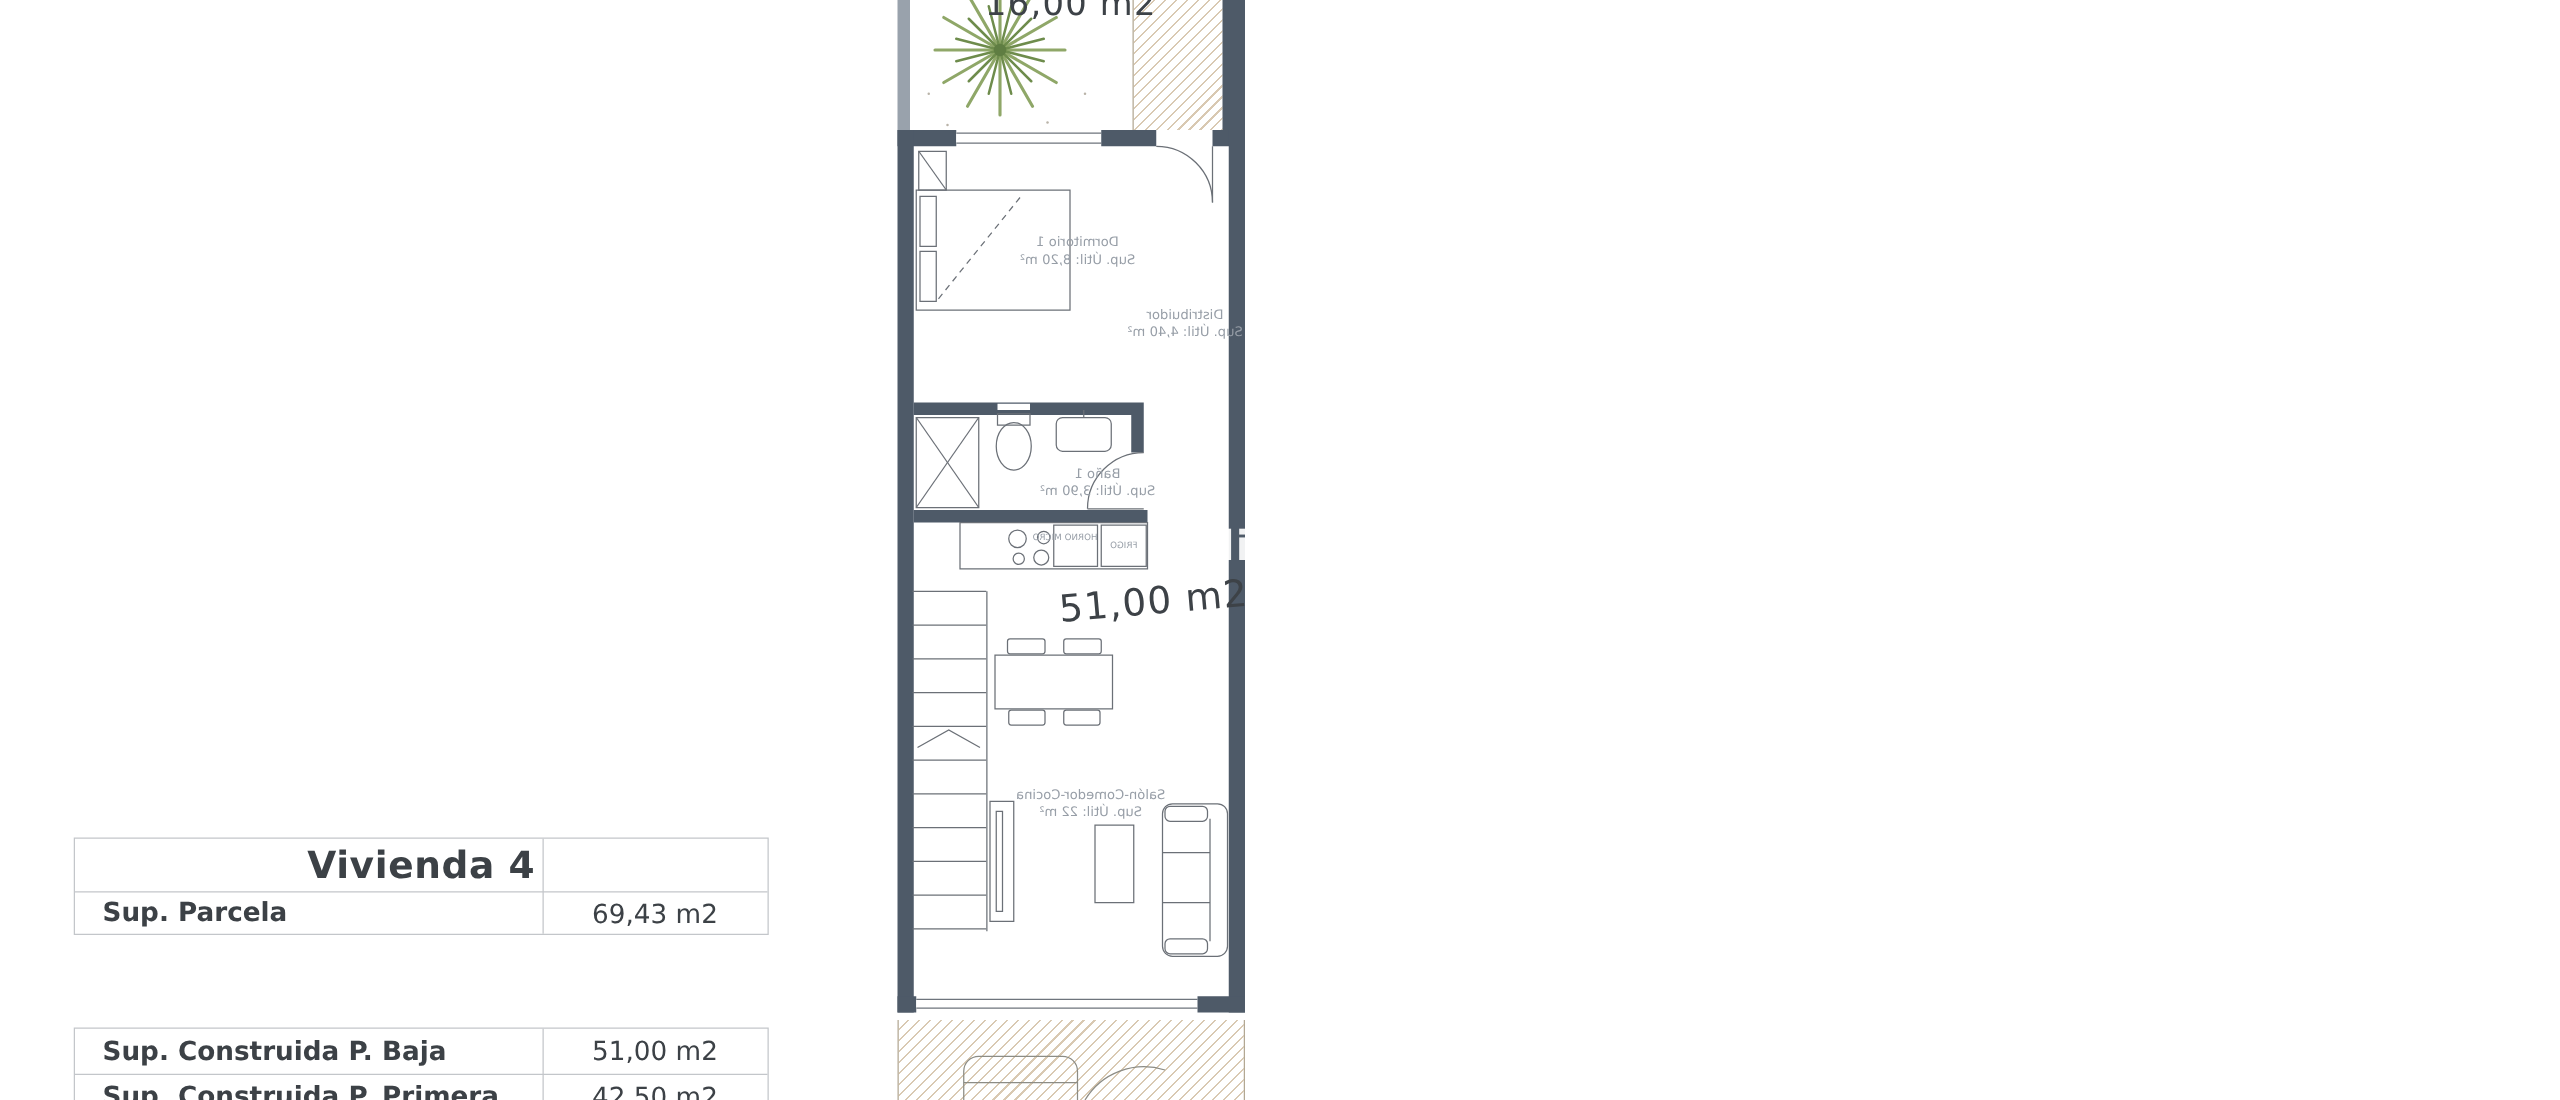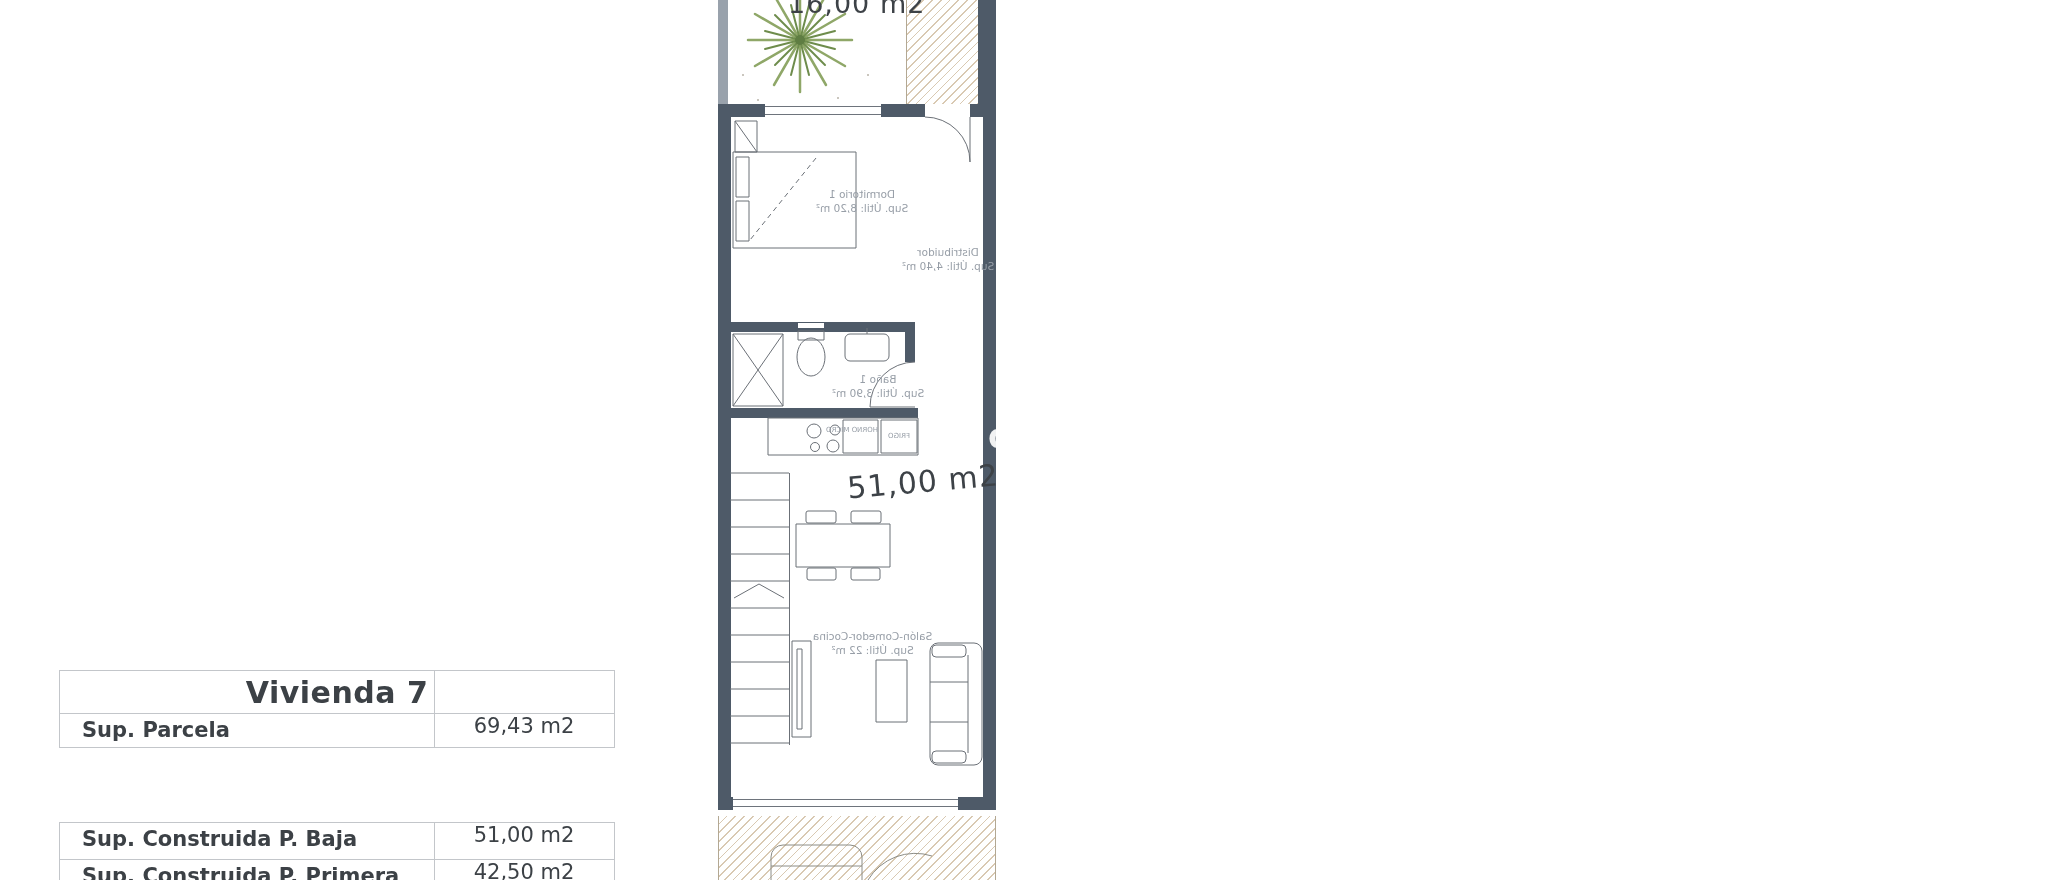--- a/index.html
+++ b/index.html
@@ -12,21 +12,21 @@
 .notch{position:absolute;background:#fff}
 .win{position:absolute;border-top:1.5px solid #6e747c;border-bottom:1.5px solid #6e747c;background:#fff}
 .rlab{position:absolute;font-size:10.5px;color:#979ea7;line-height:1.32;white-space:nowrap;text-align:center}
 .mir{transform:scaleX(-1)}
 .big{position:absolute;color:#3d4247;font-size:30px;letter-spacing:1px;white-space:nowrap;text-align:center}
 .hatchd{position:absolute;background:repeating-linear-gradient(135deg,rgba(0,0,0,0) 0 5px,#d9c9b2 5px 6.2px)}
 .watermark{position:absolute;font-size:33px;font-weight:bold;color:rgba(255,255,255,.92);letter-spacing:1px;z-index:6}
 
 .tblock{position:absolute;left:59px;width:556px;border:1px solid #c3c6ca;background:#fff}
 .thead{height:42px;display:flex;align-items:center;justify-content:center;font-weight:bold;font-size:30px;position:relative;letter-spacing:.5px}
-.trow{display:flex;border-top:1px solid #c3c6ca;align-items:flex-start}
+.trow{display:flex;border-top:1px solid #c3c6ca;align-items:center}
 .tlabel{flex:0 0 374px;padding:4px 0 5px 22px;font-weight:bold;font-size:21px}
 .tvalue{flex:1;text-align:center;font-size:21px}
 .tdivider{position:absolute;left:374px;top:0;bottom:0;width:1px;background:#c3c6ca}
 svg{position:absolute;overflow:visible}
 svg *{vector-effect:non-scaling-stroke}
 </style>
 </head>
 <body>
 
 <div class="stage">
@@ -196,21 +196,21 @@
       <span>Baño 1</span><br>
       <span>Sup. Útil: 3,90 m²</span>
     </div>
     <div class="rlab mir" style="left:843px;top:426px;width:35px;font-size:7px;line-height:1.2">HORNO MICRO</div>
     <div class="rlab mir" style="left:881px;top:432px;width:36px;font-size:7px">FRIGO</div>
     <div class="big" style="left:838px;top:464px;width:170px;transform:rotate(-5deg)">51,00 m2</div>
     <div class="rlab mir" style="left:800px;top:630px;width:145px">
       <span>Salón-Comedor-Cocina</span><br>
       <span>Sup. Útil: 22 m²</span>
     </div>
-    <div class="watermark" style="left:988px;top:417px">din</div>
+    <div class="watermark" style="left:964px;top:417px">din</div>
   </div>
 
   <div class="abs" style="left:1100px;top:0;width:500px;height:880px">
     
     
     
     
     
     
     
@@ -286,21 +286,21 @@
 
     
     
     
     
     
     
   </div>
 
   <div class="tblock" style="top:670px">
-    <div class="thead">Vivienda 7</div>
+    <div class="thead">Vivienda 4</div>
     <div class="trow" style="height:34px">
       <div class="tlabel">Sup. Parcela</div>
       <div class="tvalue">69,43 m2</div>
     </div>
     <div class="tdivider"></div>
   </div>
   <div class="tblock" style="top:822px">
     <div class="trow" style="border-top:none;height:36px">
       <div class="tlabel">Sup. Construida P. Baja</div>
       <div class="tvalue">51,00 m2</div>

